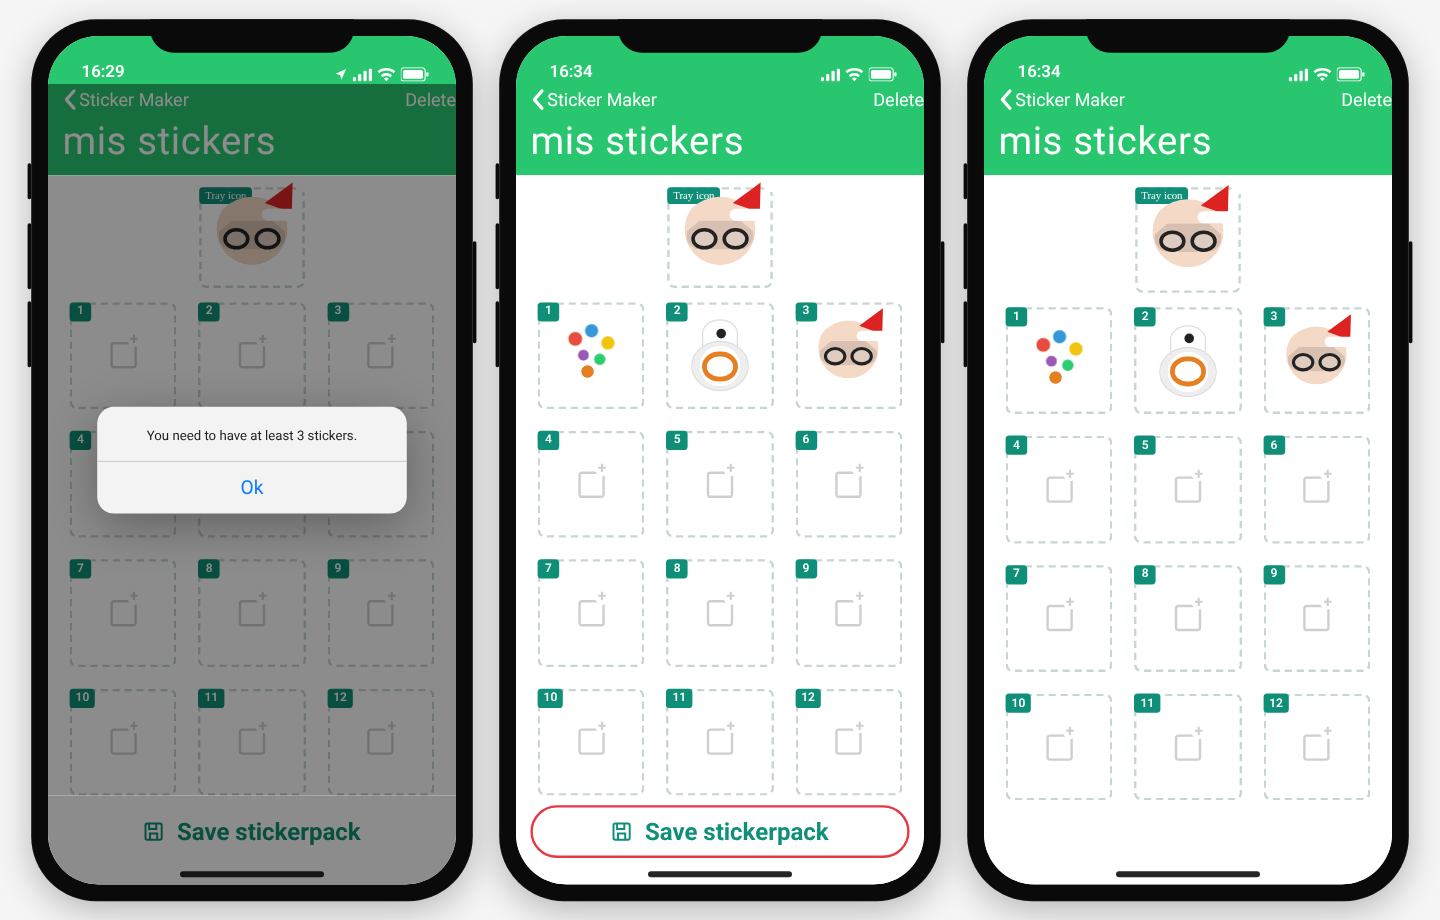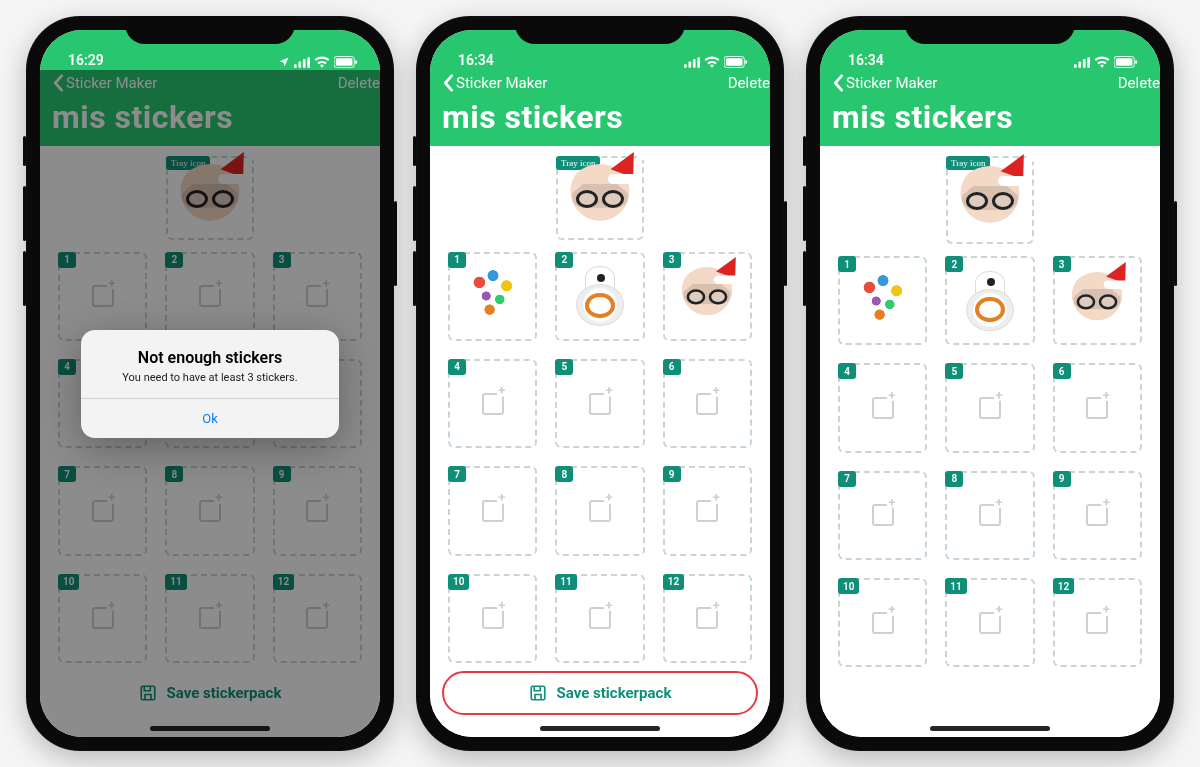--- a/index.html
+++ b/index.html
@@ -54,21 +54,21 @@
     position:relative;z-index:40;
   }
   .status-icons{display:flex;align-items:center;gap:4px;}
   .header{
     background:#28c76f;
     color:#fff;
     padding:4px 0 10px 12px;
   }
   .nav-row{display:flex;align-items:center;justify-content:space-between;font-size:15px;margin-bottom:6px;}
   .back-btn{display:flex;align-items:center;gap:2px;}
-  .title-row{font-size:32px;font-weight:700;letter-spacing:.5px;}
+  .title-row{font-size:32px;font-weight:400;letter-spacing:.5px;}
   .screen-content{
     flex:1;
     overflow:hidden;
     background:#fff;
     padding:10px 12px 0 12px;
     display:flex;flex-direction:column;align-items:center;
   }
   .tray-slot{
     width:88px;height:88px;
     border:2px dashed #c7d6d4;
@@ -180,38 +180,38 @@
     content:"";position:absolute;top:30%;left:40%;
     width:8px;height:8px;background:#222;border-radius:50%;
   }
   .footer{
     padding:8px 12px 22px 12px;background:#fff;
   }
   .action-btn{
     width:100%;height:44px;border-radius:22px;
     border:2px solid transparent;
     display:flex;align-items:center;justify-content:center;gap:10px;
-    color:#0f8f78;font-size:15px;font-weight:700;
+    color:#0f8f78;font-size:20px;font-weight:700;
     background:#fff;
   }
   .action-btn.highlighted{border-color:#e63946;}
   .modal-overlay{
     position:absolute;inset:0;z-index:60;
     display:flex;align-items:center;justify-content:center;
   }
   .modal{
     width:76%;background:#f3f3f4;border-radius:14px;
     overflow:hidden;text-align:center;
     box-shadow:0 10px 40px rgba(0,0,0,.3);
   }
   .modal-body{padding:18px 16px 14px;}
   .modal-title{font-size:16px;font-weight:600;color:#000;margin-bottom:4px;}
   .modal-msg{font-size:11px;color:#222;}
   .modal-sep{height:1px;background:#d0d0d4;}
-  .modal-ok{padding:12px;color:#0a7aff;font-size:13px;}
+  .modal-ok{padding:12px;color:#0a7aff;font-size:16px;}
   .home-indicator{
     position:absolute;bottom:6px;left:50%;transform:translateX(-50%);
     width:120px;height:5px;background:#000;border-radius:3px;z-index:45;opacity:.85;
   }
   svg{display:block;}
 </style>
 </head>
 <body>
 
 <div class="phone">
@@ -326,21 +326,20 @@
             <rect x="3" y="3" width="18" height="18" rx="2"></rect>
             <path d="M7 3v6h8V3M8 21v-7h8v7"></path>
           </svg>
         <span>Save stickerpack</span>
       </div>
     </div>
     <div class="home-indicator"></div>
     <div class="modal-overlay">
       <div class="modal">
         <div class="modal-body">
-          <div class="modal-title">Not enough stickers</div>
           <div class="modal-msg">You need to have at least 3 stickers.</div>
         </div>
         <div class="modal-sep"></div>
         <div class="modal-ok">Ok</div>
       </div>
     </div>
   </div>
 </div>
 
 <div class="phone">

